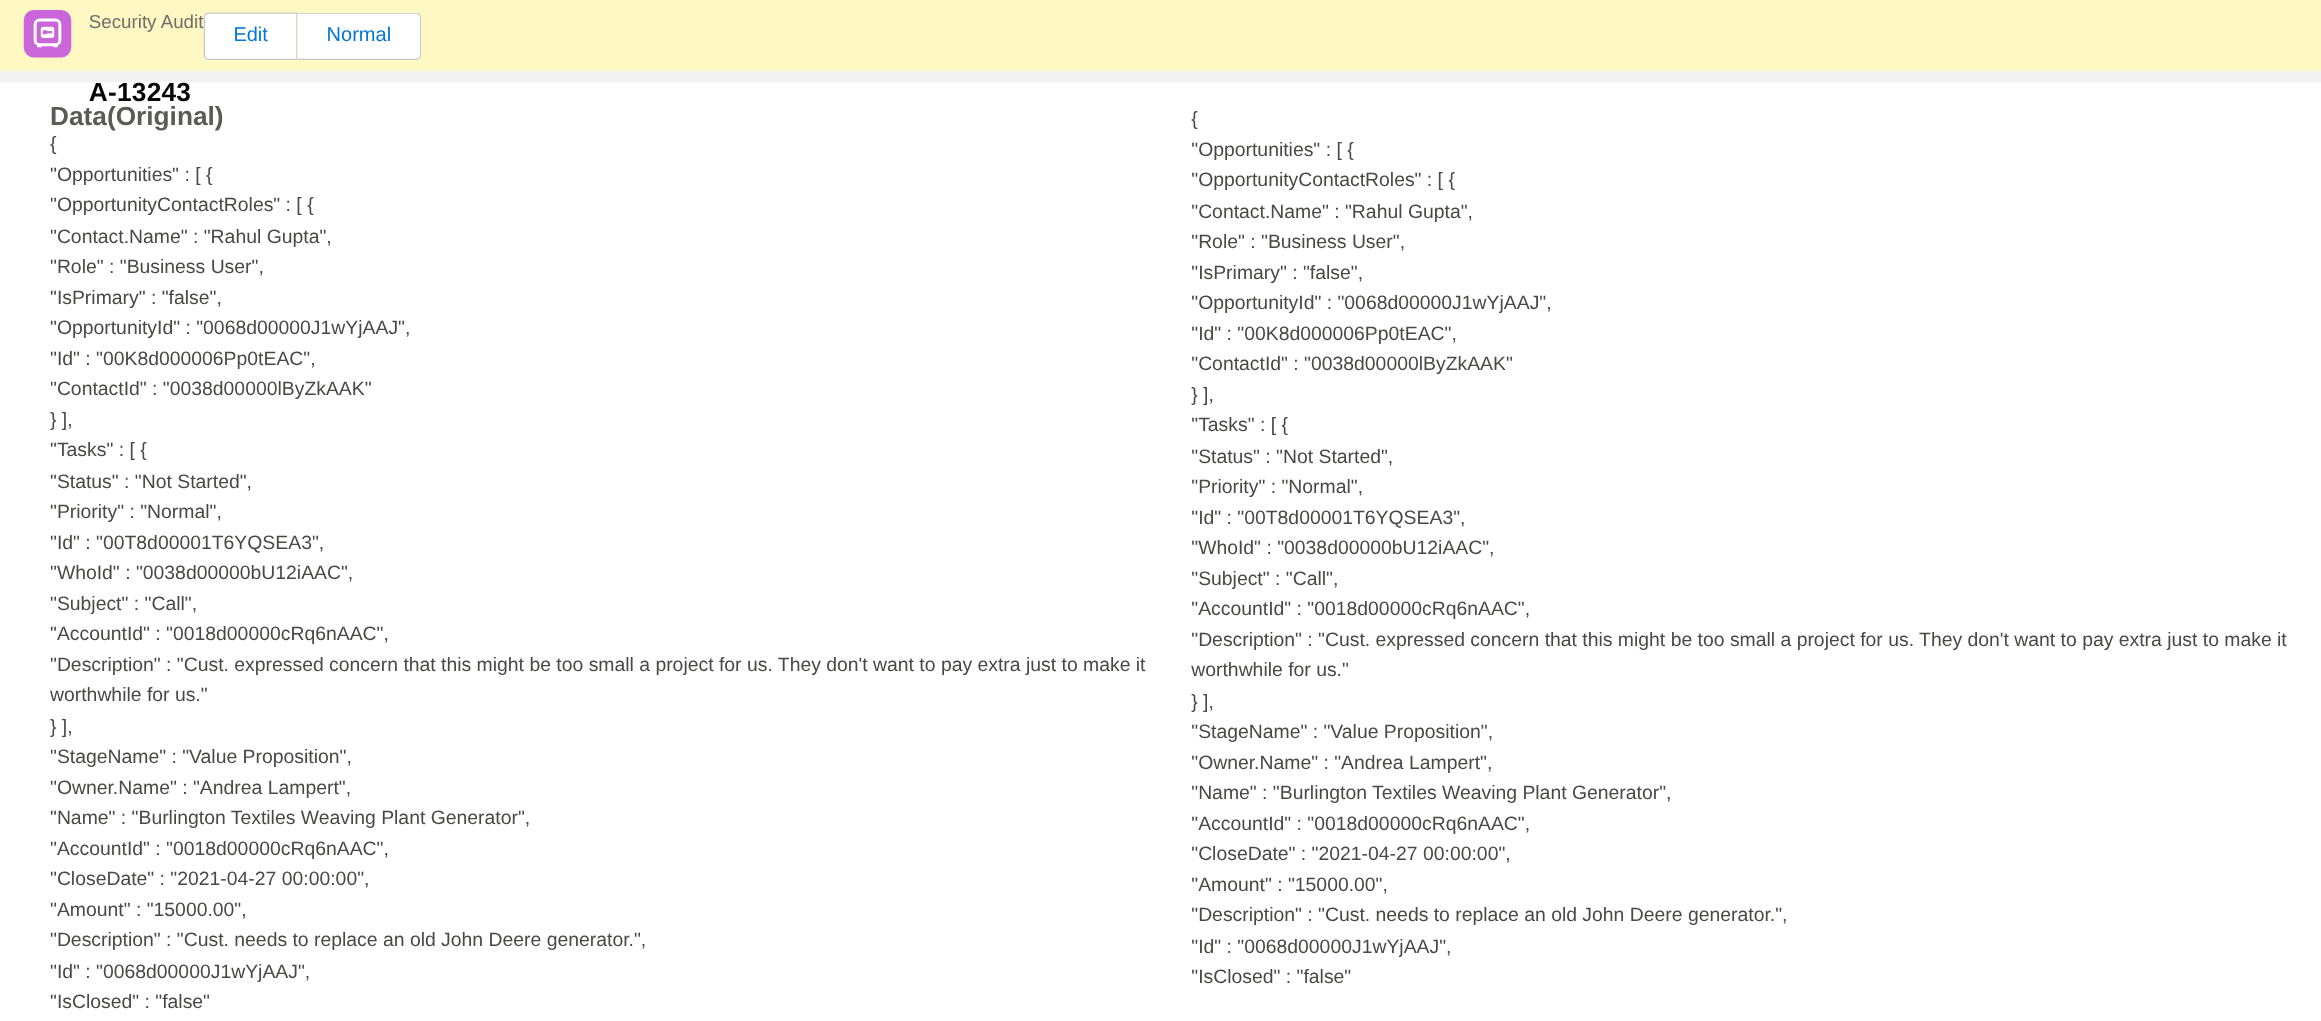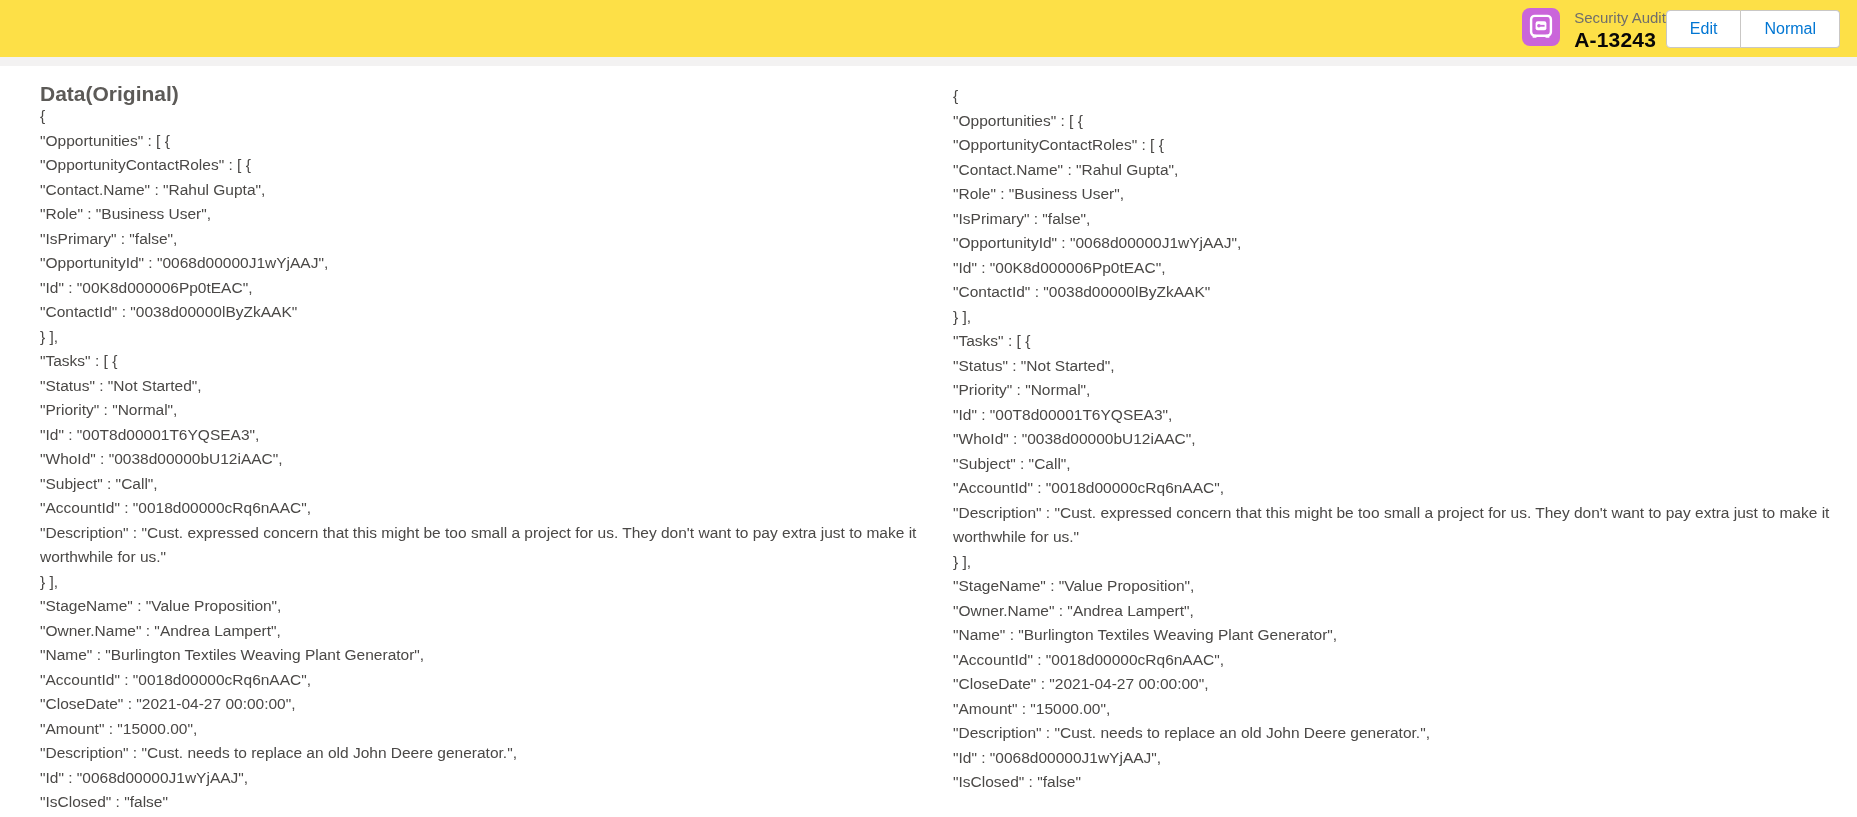--- a/index.html
+++ b/index.html
@@ -5,38 +5,38 @@
   * { box-sizing: border-box; margin: 0; padding: 0; }
   html, body {
     width: 1857px; height: 817px;
     overflow: hidden;
     background: #ffffff;
     font-family: "Liberation Sans", "DejaVu Sans", sans-serif;
   }
   
   .record-header {
     height: 57px;
-    background: #fde047;
+    background: #fef9c3;
     display: flex;
     align-items: flex-start;
-    justify-content: flex-end;
+    justify-content: flex-start;
     padding: 8px 17px 0 19px;
   }
   .header-left { display: flex; align-items: flex-start; gap: 14px; }
   .obj-icon {
     width: 38px; height: 38px;
     border-radius: 8px;
     display: inline-flex;
     align-items: center; justify-content: center;
     flex: 0 0 auto;
   }
   .obj-icon svg { width: 30px; height: 30px; display: block; }
   .title-stack { display: flex; flex-direction: column; }
   .obj-label { font-size: 15px; line-height: 19px; color: #706e6b; }
-  .rec-name  { font-size: 21px; line-height: 25px; font-weight: 700; color: #080707; letter-spacing: .2px; }
+  .rec-name  { font-size: 21px; line-height: 25px; font-weight: 700; color: #080707; letter-spacing: .2px; margin-top: 35px; }
   
   .btn-group { display: flex; margin-top: 2px; }
   .btn-group button {
     height: 38px;
     padding: 0 23px;
     background: #ffffff;
     border: 1px solid #c9c7c5;
     font-family: inherit;
     font-size: 16px;
     cursor: pointer;

